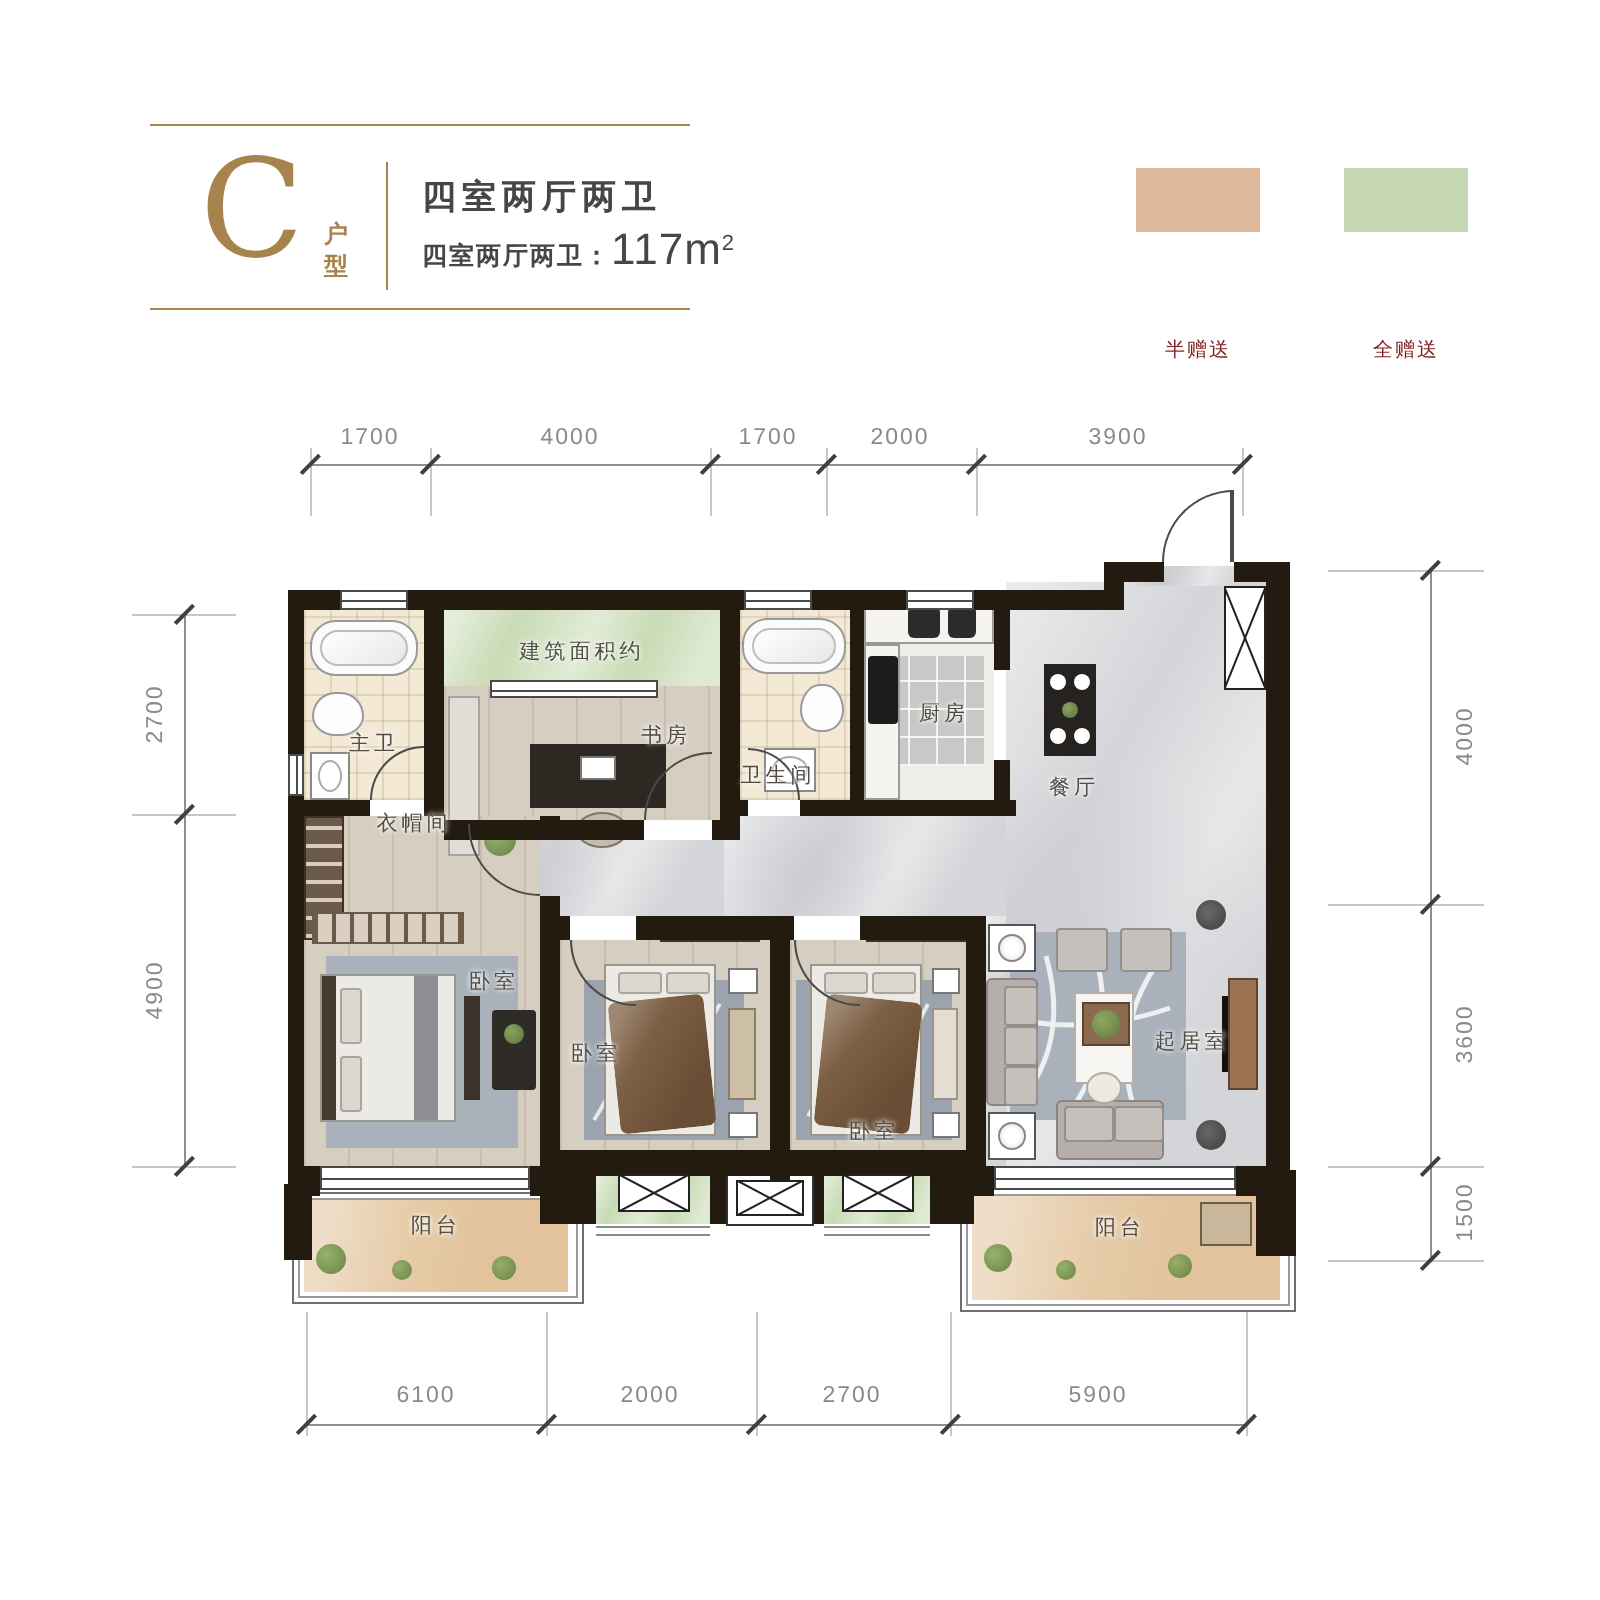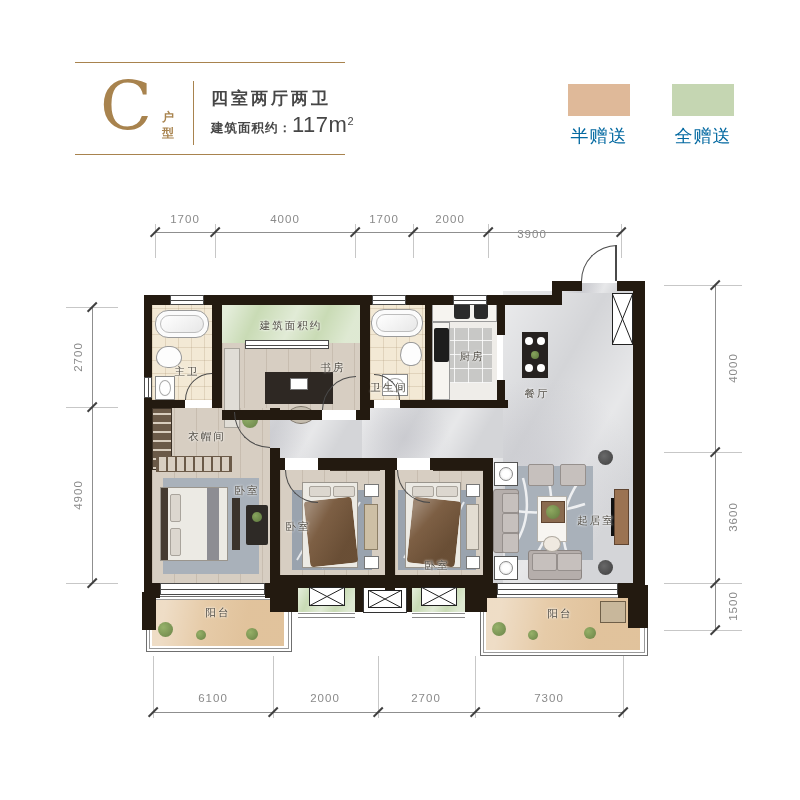--- a/index.html
+++ b/index.html
@@ -9,21 +9,21 @@
   .goldline{position:absolute;height:1px;background:#a8834e;}
   .unit-letter{position:absolute;font-family:"DejaVu Serif",serif;color:#a8834e;font-size:68px;line-height:68px;font-weight:500;}
   .unit-suffix{position:absolute;color:#a8834e;font-size:12px;line-height:15px;font-weight:700;letter-spacing:1px;}
   .vdivider{position:absolute;width:1px;background:#a8834e;}
   .plan-title{position:absolute;color:#464646;font-size:17px;font-weight:700;letter-spacing:3px;}
   .area-row{position:absolute;display:flex;align-items:baseline;color:#464646;}
   .area-label{font-size:12.5px;font-weight:700;letter-spacing:1px;}
   .area-value{font-size:22px;font-weight:500;letter-spacing:.5px;}
   .area-sup{font-size:11px;position:relative;top:-7px;}
   .legend-swatch{position:absolute;width:62px;height:32px;}
-  .legend-label{position:absolute;color:#0369a1;font-size:18px;letter-spacing:1px;transform:translateX(-50%);}
+  .legend-label{position:absolute;color:#7f1d1d;font-size:10px;letter-spacing:1px;transform:translateX(-50%);margin-top:44px;}
   
   .wall{position:absolute;background:#231a10;z-index:40;}
   .floor{position:absolute;z-index:1;}
   .tile{background:#f3e9d5;background-image:repeating-linear-gradient(0deg,rgba(160,135,100,.22) 0 1px,transparent 1px 13px),repeating-linear-gradient(90deg,rgba(160,135,100,.22) 0 1px,transparent 1px 13px);}
   .wood{background:#d7cec2;background-image:repeating-linear-gradient(90deg,rgba(120,100,80,.16) 0 1px,transparent 1px 22px);}
   .marble{background:#d4d5d8;background-image:radial-gradient(circle at 30% 60%,rgba(188,188,196,.4),transparent 45%),linear-gradient(120deg,rgba(255,255,255,.55) 0%,rgba(255,255,255,0) 35%,rgba(255,255,255,.45) 60%,rgba(255,255,255,0) 80%);}
   .greenfloor{background:#c9dbb5;background-image:linear-gradient(115deg,rgba(255,255,255,.5) 5%,transparent 25%,rgba(255,255,255,.45) 50%,transparent 70%,rgba(255,255,255,.4) 90%);}
   .tan{background:#e6cba8;background-image:linear-gradient(100deg,rgba(255,255,255,.35) 10%,transparent 40%,rgba(210,170,120,.25) 70%);}
   .kwhite{background:#efede9;}
   .ktile{position:absolute;background:#c8c8c6;background-image:repeating-linear-gradient(0deg,rgba(255,255,255,.8) 0 1px,transparent 1px 14px),repeating-linear-gradient(90deg,rgba(255,255,255,.8) 0 1px,transparent 1px 14px);z-index:2;}
@@ -82,21 +82,21 @@
 <body>
 
 <div class="goldline" style="left:75px;top:62px;width:270px;"></div>
 <div class="goldline" style="left:75px;top:154px;width:270px;"></div>
 <div class="unit-letter" style="left:100px;top:72px;">C</div>
 <div class="unit-suffix" style="left:162px;top:110px;">户</div>
 <div class="unit-suffix" style="left:162px;top:126px;">型</div>
 <div class="vdivider" style="left:193px;top:81px;height:64px;"></div>
 <div class="plan-title" style="left:211px;top:87px;">四室两厅两卫</div>
 <div class="area-row" style="left:211px;top:112px;">
-  <span class="area-label">建筑面积约：</span>
+  <span class="area-label">四室两厅两卫：</span>
   <span class="area-value">117m</span>
   <span class="area-sup">2</span>
 </div>
 
 <div class="legend-swatch" style="left: 568px; top: 84px; background: rgb(223, 185, 153);"></div>
 <div class="legend-label" style="left:599px;top:124px;">半赠送</div>
 <div class="legend-swatch" style="left: 672px; top: 84px; background: rgb(197, 214, 178);"></div>
 <div class="legend-label" style="left:703px;top:124px;">全赠送</div>
 
 <div class="abs" style="inset:0;">
@@ -319,21 +319,21 @@
   <div class="arc bl" style="left:285px;top:470px;width:33px;height:33px;"></div>
   <div class="arc bl" style="left:397px;top:470px;width:33px;height:33px;"></div>
   <div class="arc bl" style="left:234px;top:412px;width:36px;height:36px;"></div>
 
   <div class="rlabel" style="left:187px;top:372px;">主卫</div>
   <div class="rlabel" style="left:291px;top:326px;">建筑面积约</div>
   <div class="rlabel" style="left:333px;top:368px;">书房</div>
   <div class="rlabel" style="left:389px;top:388px;">卫生间</div>
   <div class="rlabel" style="left:472px;top:357px;">厨房</div>
   <div class="rlabel" style="left:537px;top:394px;">餐厅</div>
-  <div class="rlabel" style="left:207px;top:437px;font-family:Liberation Serif, serif;">衣帽间</div>
+  <div class="rlabel" style="left:207px;top:412px;font-family:Liberation Serif, serif;">衣帽间</div>
   <div class="rlabel" style="left:247px;top:491px;">卧室</div>
   <div class="rlabel" style="left:298px;top:527px;">卧室</div>
   <div class="rlabel" style="left:437px;top:566px;">卧室</div>
   <div class="rlabel" style="left:596px;top:521px;">起居室</div>
   <div class="rlabel" style="left:218px;top:613px;">阳台</div>
   <div class="rlabel" style="left:560px;top:614px;">阳台</div>
 
   <div class="dline" style="left:155px;top:232px;width:466px;height:1px;"></div>
   <div class="ext" style="left:155px;top:224px;width:1px;height:34px;"></div>
   <div class="ext" style="left:215px;top:224px;width:1px;height:34px;"></div>
@@ -344,37 +344,37 @@
   <div class="tick" style="left:155px;top:232px;"></div>
   <div class="tick" style="left:215px;top:232px;"></div>
   <div class="tick" style="left:355px;top:232px;"></div>
   <div class="tick" style="left:413px;top:232px;"></div>
   <div class="tick" style="left:488px;top:232px;"></div>
   <div class="tick" style="left:621px;top:232px;"></div>
   <div class="dimnum" style="left:185px;top:219px;">1700</div>
   <div class="dimnum" style="left:285px;top:219px;">4000</div>
   <div class="dimnum" style="left:384px;top:219px;">1700</div>
   <div class="dimnum" style="left:450px;top:219px;">2000</div>
-  <div class="dimnum" style="left:532px;top:219px;margin-top:15px;">3900</div>
+  <div class="dimnum" style="left:559px;top:219px;">3900</div>
 
   <div class="dline" style="left:153px;top:712px;width:470px;height:1px;"></div>
   <div class="ext" style="left:153px;top:656px;width:1px;height:62px;"></div>
   <div class="ext" style="left:273px;top:656px;width:1px;height:62px;"></div>
   <div class="ext" style="left:378px;top:656px;width:1px;height:62px;"></div>
   <div class="ext" style="left:475px;top:656px;width:1px;height:62px;"></div>
   <div class="ext" style="left:623px;top:656px;width:1px;height:62px;"></div>
   <div class="tick" style="left:153px;top:712px;"></div>
   <div class="tick" style="left:273px;top:712px;"></div>
   <div class="tick" style="left:378px;top:712px;"></div>
   <div class="tick" style="left:475px;top:712px;"></div>
   <div class="tick" style="left:623px;top:712px;"></div>
   <div class="dimnum" style="left:213px;top:698px;">6100</div>
   <div class="dimnum" style="left:325px;top:698px;">2000</div>
   <div class="dimnum" style="left:426px;top:698px;">2700</div>
-  <div class="dimnum" style="left:549px;top:698px;">7300</div>
+  <div class="dimnum" style="left:549px;top:698px;">5900</div>
 
   <div class="dline" style="left:92px;top:307px;width:1px;height:276px;"></div>
   <div class="ext" style="left:66px;top:307px;width:52px;height:1px;"></div>
   <div class="ext" style="left:66px;top:407px;width:52px;height:1px;"></div>
   <div class="ext" style="left:66px;top:583px;width:52px;height:1px;"></div>
   <div class="tick" style="left:92px;top:307px;"></div>
   <div class="tick" style="left:92px;top:407px;"></div>
   <div class="tick" style="left:92px;top:583px;"></div>
   <div class="dimnum rot" style="left:78px;top:357px;">2700</div>
   <div class="dimnum rot" style="left:78px;top:495px;">4900</div>

